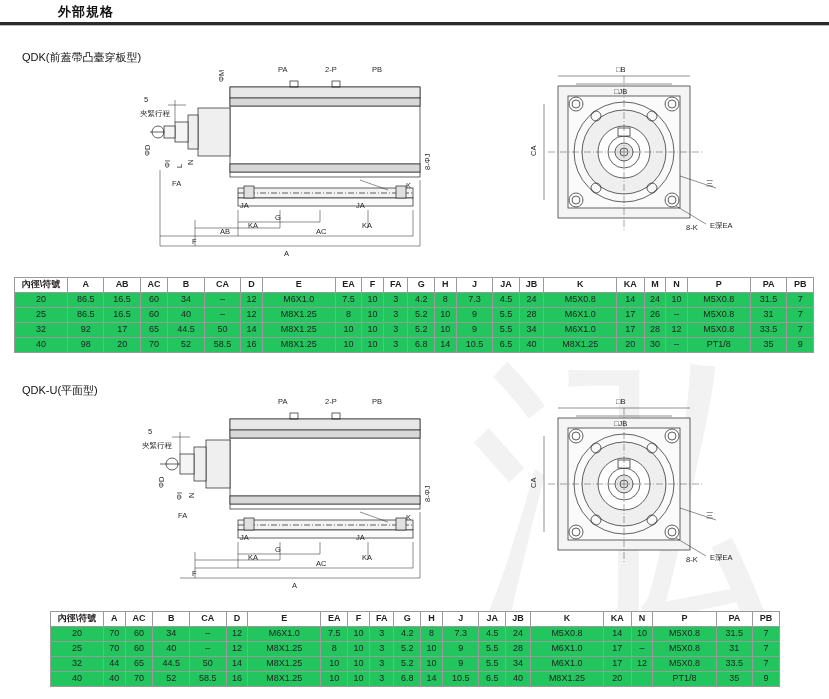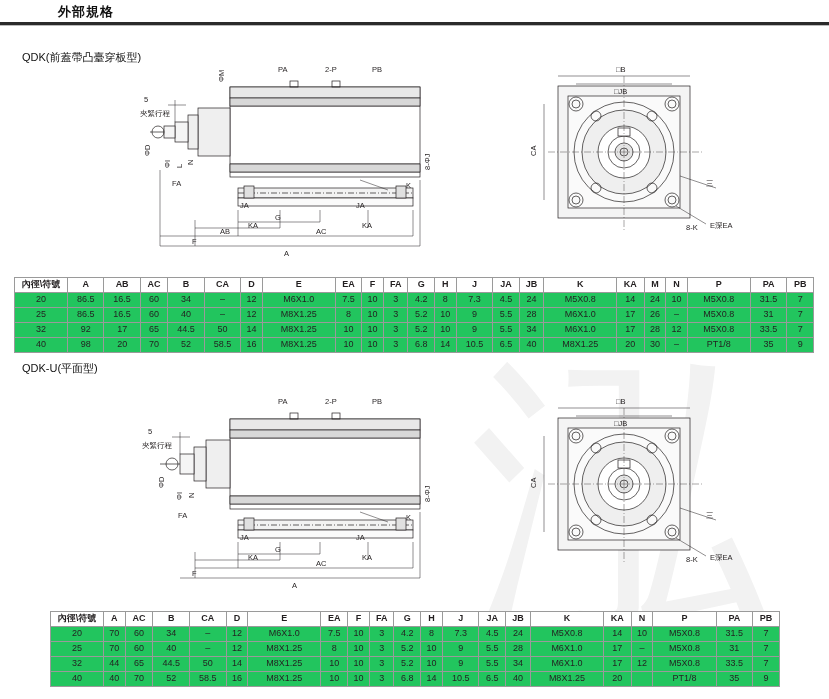--- a/index.html
+++ b/index.html
@@ -330,21 +330,21 @@
       <td>20</td>
       <td>30</td>
       <td>–</td>
       <td>PT1/8</td>
       <td>35</td>
       <td>9</td>
     </tr>
   </tbody>
 </table>
 
-<div class="section-label" style="left:22px;top:361px;">QDK-U(平面型)</div>
+<div class="section-label" style="left:22px;top:383px;">QDK-U(平面型)</div>
 
 <div class="dwg" style="left:120px;top:392px;">
 <svg width="400" height="200" viewBox="0 0 400 200">
   <g fill="none" stroke="#231f20" stroke-width="0.7">
     <rect x="110" y="27" width="190" height="90"></rect>
     <line x1="110" y1="38" x2="300" y2="38"></line>
     <line x1="110" y1="46" x2="300" y2="46"></line>
     <line x1="110" y1="104" x2="300" y2="104"></line>
     <line x1="110" y1="112" x2="300" y2="112"></line>
     <rect x="110" y="27" width="190" height="11" fill="#e8e8e8"></rect>

